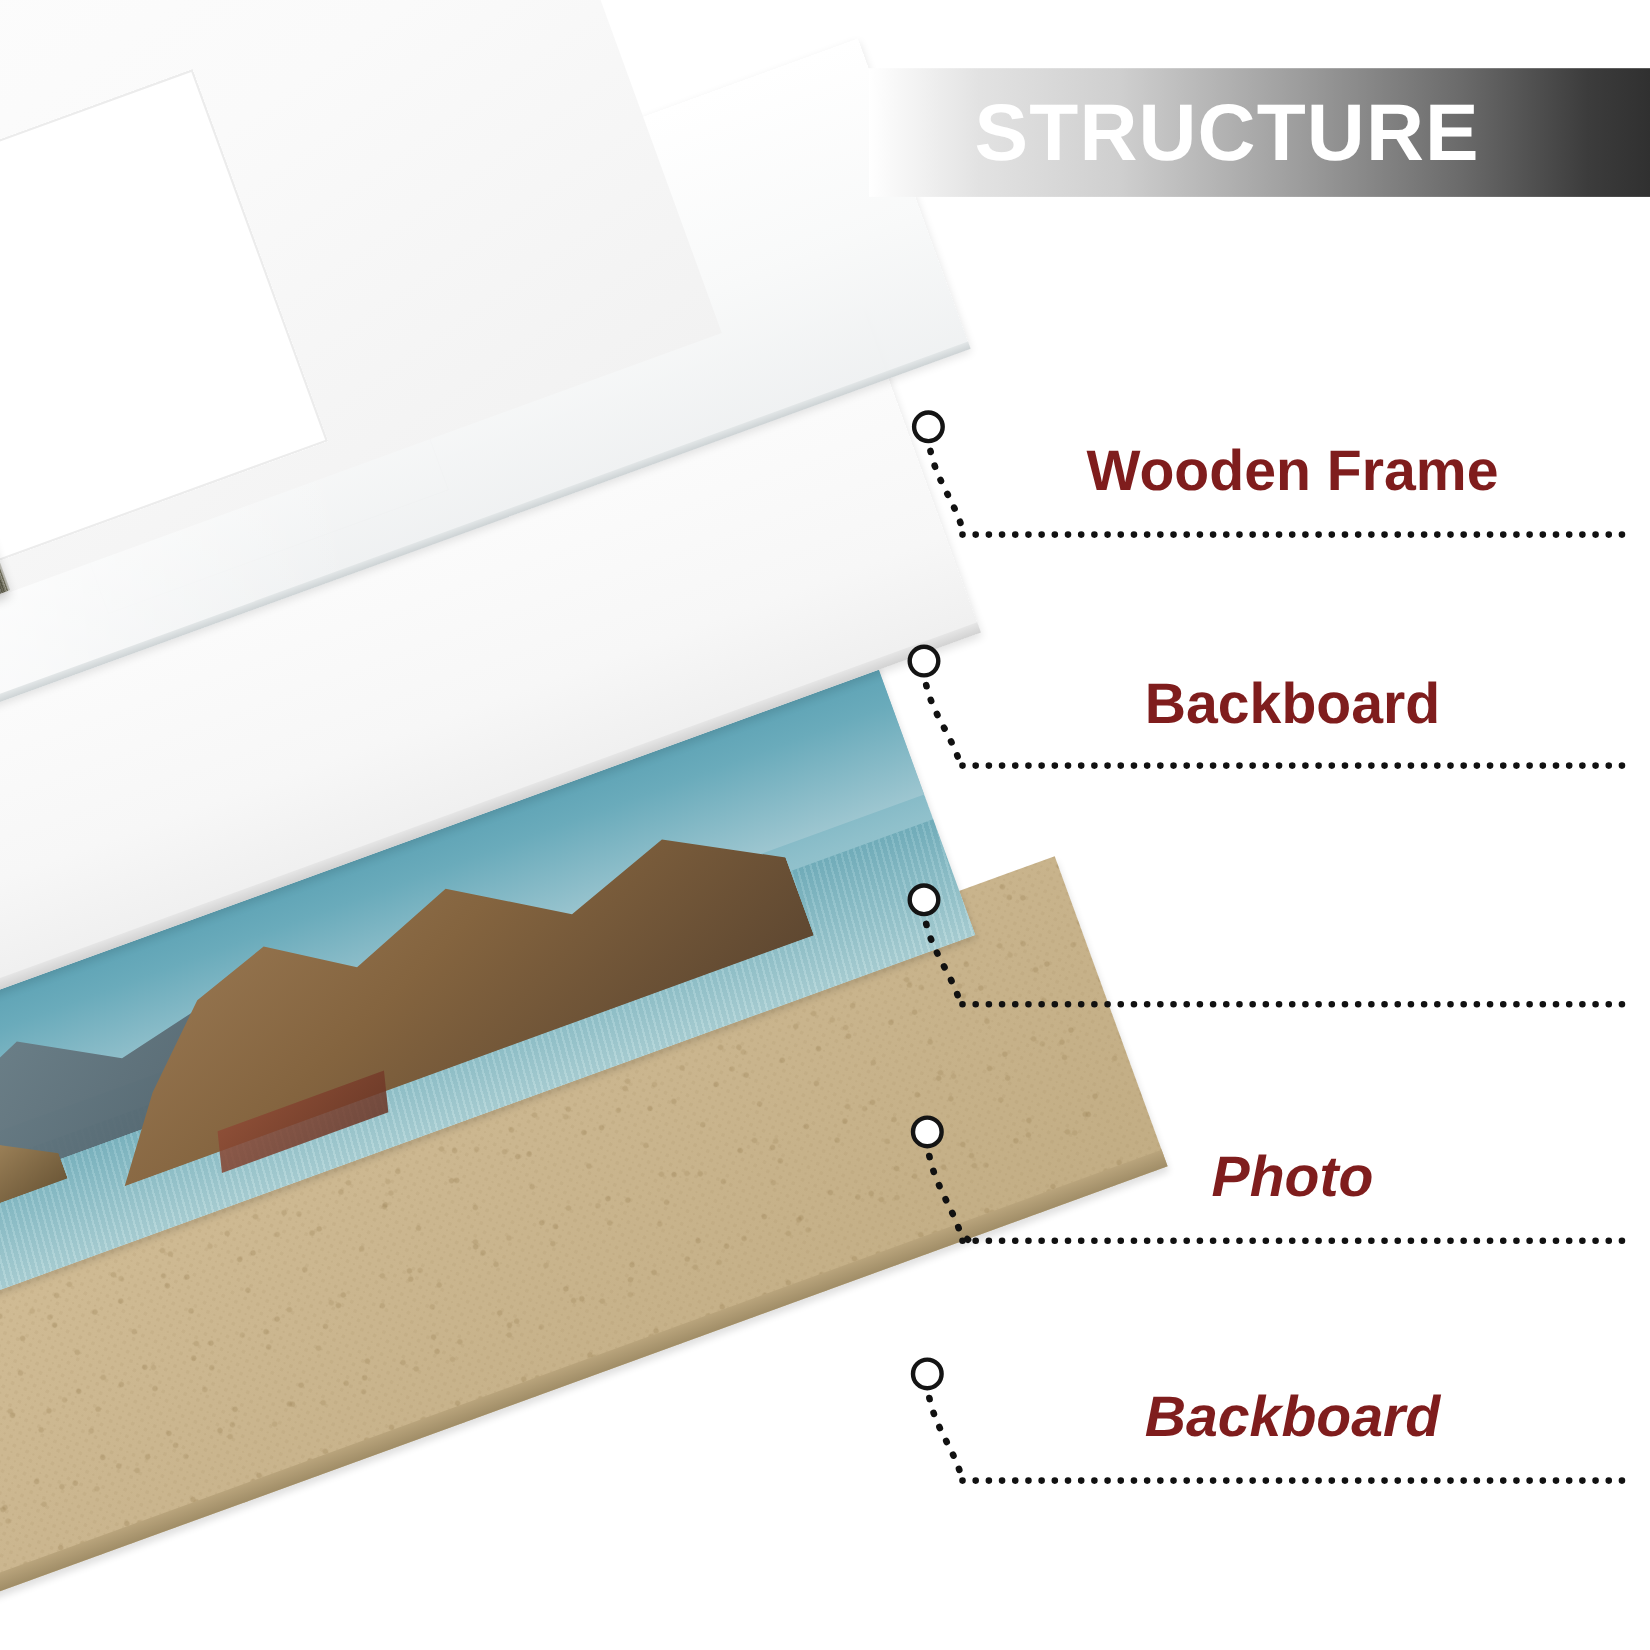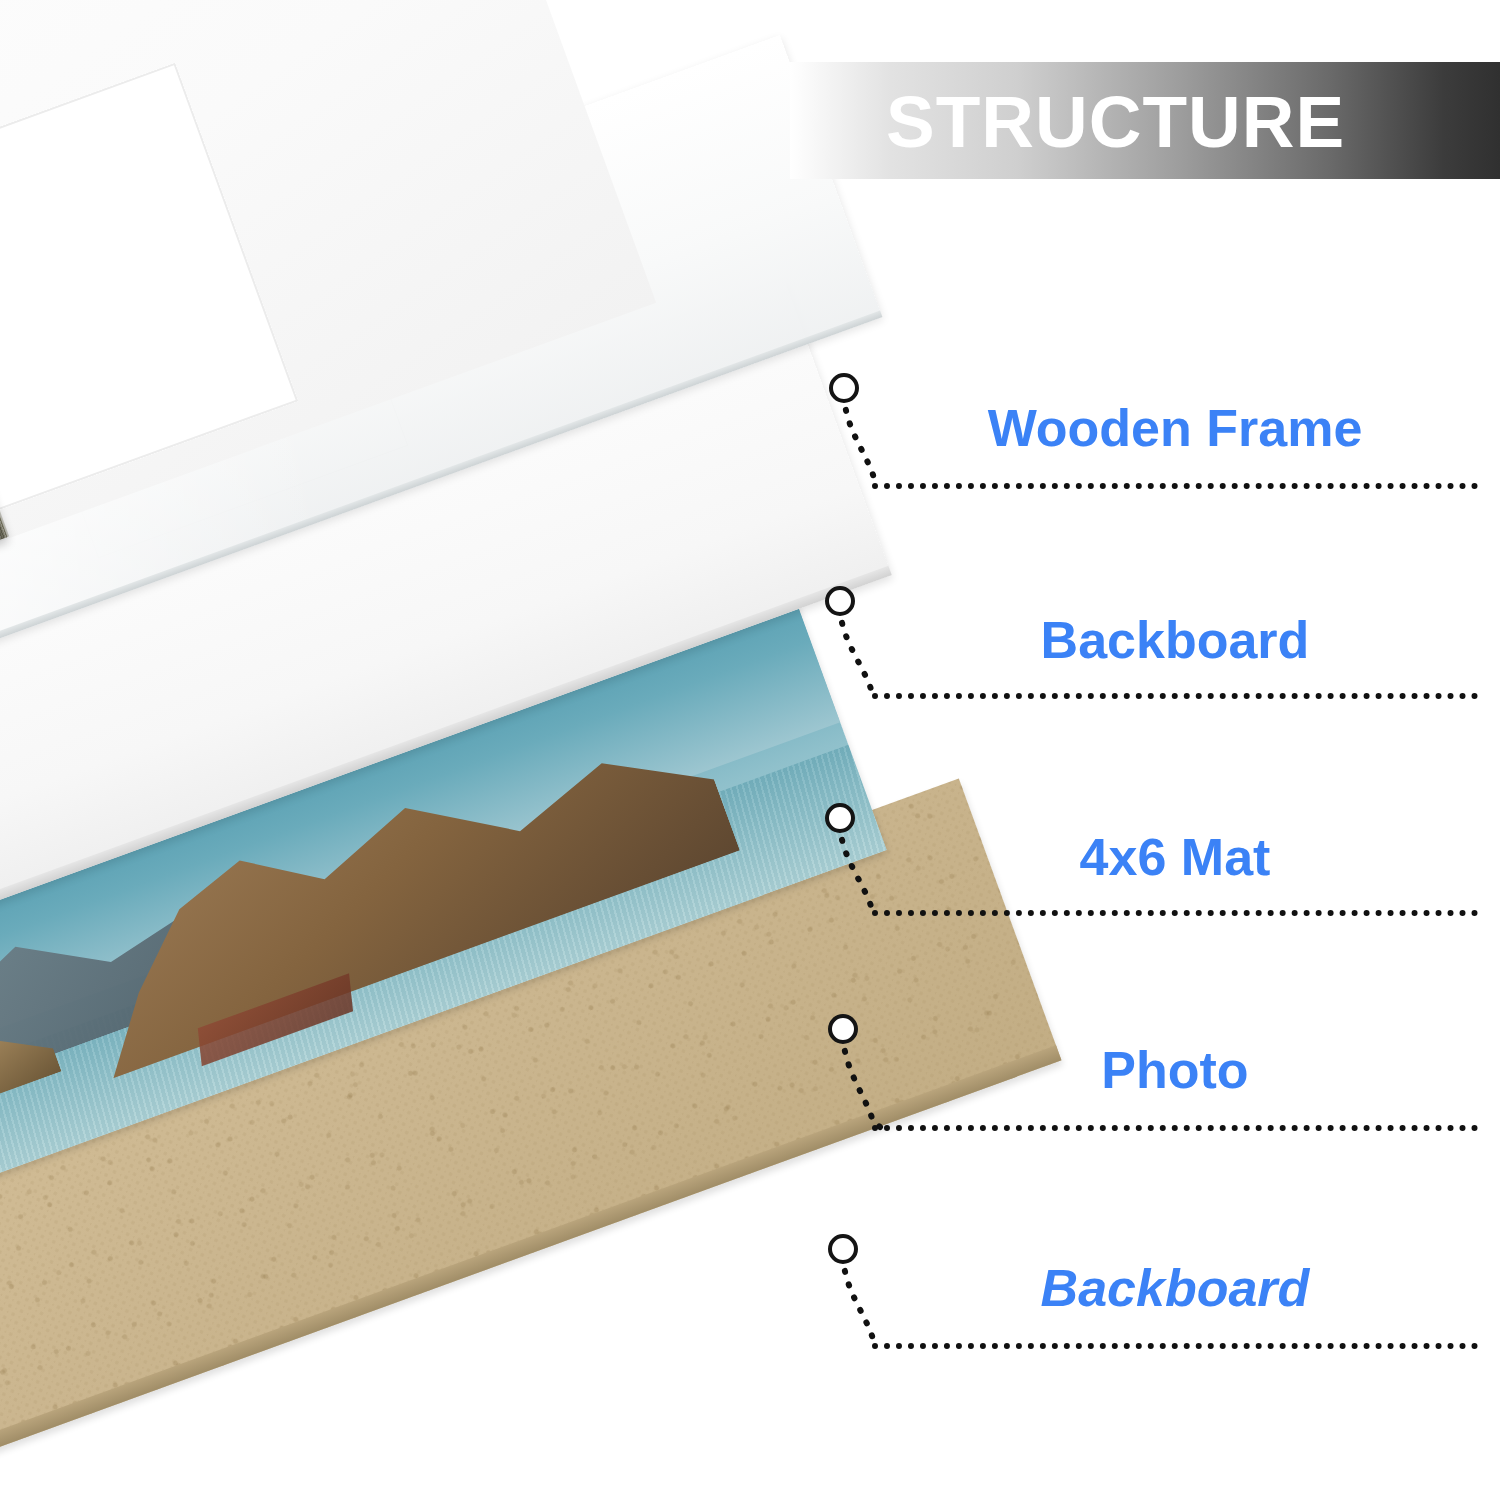--- a/index.html
+++ b/index.html
@@ -257,21 +257,21 @@
   .callout-leader {
     position: absolute;
     z-index: 78;
   }
   .label {
     position: absolute;
     z-index: 82;
     font-family: "Liberation Sans", sans-serif;
     font-size: 52px;
     font-weight: bold;
-    color: #3b82f6;
+    color: #7f1d1d;
     white-space: nowrap;
     text-align: center;
     line-height: 1;
   }
   .label-rule {
     position: absolute;
     z-index: 79;
     height: 0;
     border-top: 6px dotted #111111;
   }
@@ -332,28 +332,27 @@
     <path d="M 24 6 C 26 38, 46 60, 55 86 L 62 92" fill="none" stroke="#111111" stroke-width="6" stroke-linecap="round" stroke-dasharray="1 13"></path>
   </svg>
   <div class="label-rule" style="left:872px; top:693px; width:606px;"></div>
   <div class="label" style="left:872px; top:614px; width:606px;">Backboard</div>
 
   <div class="callout-dot" style="left:825px; top:803px;"></div>
   <svg class="callout-leader" style="left:816px; top:820px;" width="80" height="108">
     <path d="M 24 6 C 26 38, 46 60, 55 86 L 62 92" fill="none" stroke="#111111" stroke-width="6" stroke-linecap="round" stroke-dasharray="1 13"></path>
   </svg>
   <div class="label-rule" style="left:872px; top:910px; width:606px;"></div>
-  <div class="label" style="left:872px; top:831px; width:606px;">4x6 Mat</div>
 
   <div class="callout-dot" style="left:828px; top:1014px;"></div>
   <svg class="callout-leader" style="left:819px; top:1031px;" width="80" height="112">
     <path d="M 24 6 C 26 40, 46 64, 54 90 L 61 96" fill="none" stroke="#111111" stroke-width="6" stroke-linecap="round" stroke-dasharray="1 13"></path>
   </svg>
   <div class="label-rule" style="left:872px; top:1125px; width:606px;"></div>
-  <div class="label" style="left:872px; top:1044px; width:606px;">Photo</div>
+  <div class="label" style="left:872px; top:1044px; width:606px;font-style:italic;">Photo</div>
 
   <div class="callout-dot" style="left:828px; top:1234px;"></div>
   <svg class="callout-leader" style="left:819px; top:1251px;" width="80" height="110">
     <path d="M 24 6 C 26 40, 46 62, 54 88 L 61 94" fill="none" stroke="#111111" stroke-width="6" stroke-linecap="round" stroke-dasharray="1 13"></path>
   </svg>
   <div class="label-rule" style="left:872px; top:1343px; width:606px;"></div>
   <div class="label" style="left:872px; top:1262px; width:606px;font-style:italic;">Backboard</div>
 
 </div>
 

